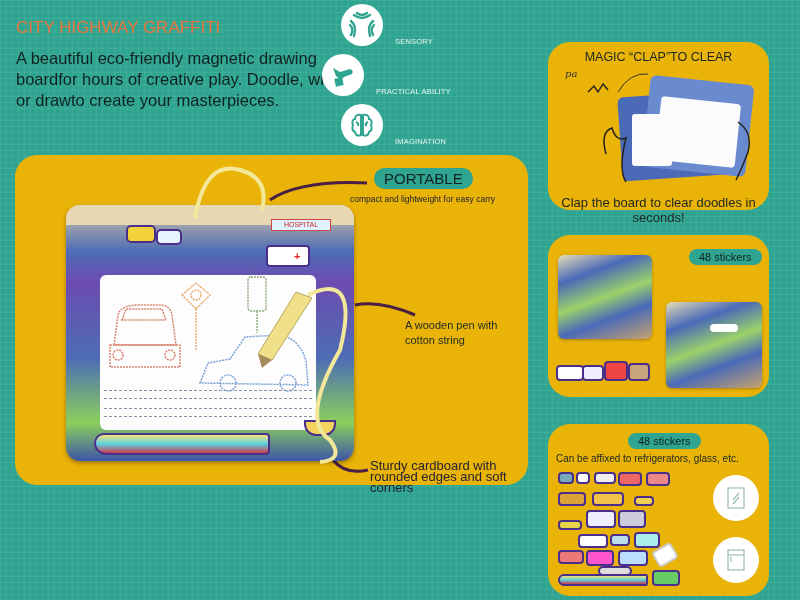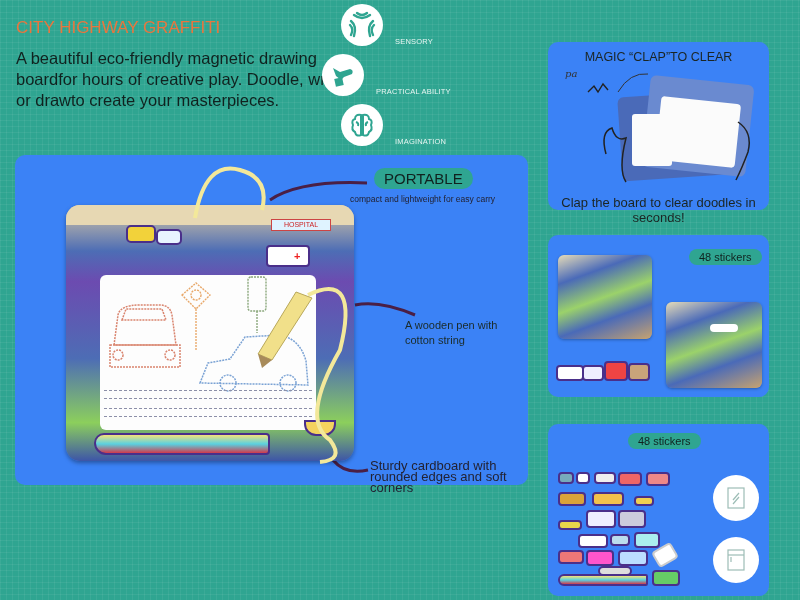--- a/index.html
+++ b/index.html
@@ -20,21 +20,21 @@
   .desc {
     left: 16px; top: 48px; width: 330px; font-size: 16.5px; line-height: 21px; color: #10221f;
   }
   .feature { display: flex; align-items: flex-end; }
   .feat-circle {
     width: 42px; height: 42px; border-radius: 50%; background: #fff;
     display: flex; align-items: center; justify-content: center;
   }
   .feat-label { color: #e8f6f2; font-size: 7.5px; margin-left: 12px; letter-spacing: 0.2px; }
   .panel {
-    background: #3b82f6; border-radius: 10px;
+    background: #eab308; border-radius: 22px;
   }
   .pill {
     background: #2fa591; color: #10221f; border-radius: 12px; font-size: 12.5px;
     display: inline-block; padding: 2px 10px;
   }
   .small { font-size: 8.5px; color: #223; line-height: 12px; }
   .callout { font-size: 11px; color: #1b2b28; line-height: 15px; }
   .board {
     border-radius: 14px; overflow: hidden; position: absolute;
     background: linear-gradient(180deg, #d9c9a6 0%, #4d6db5 18%, #6c4bb0 30%, #4d6db5 60%, #8ccf5c 85%, #3d55a8 100%);
@@ -201,20 +201,21 @@
     <div class="abs" style="left:44px; top:22px; width:28px; height:8px; background:#fff; border-radius:6px;"></div>
   </div>
   <div class="sticker" style="left:8px; top:130px; width:28px; height:16px; background:#fff;"></div>
   <div class="sticker" style="left:34px; top:130px; width:22px; height:16px; background:#eef;"></div>
   <div class="sticker" style="left:56px; top:126px; width:24px; height:20px; background:#e44;"></div>
   <div class="sticker" style="left:80px; top:128px; width:22px; height:18px; background:#c9a47a;"></div>
 </div>
 
 <div class="abs panel" style="left:548px; top:424px; width:221px; height:172px;">
   <div class="abs pill" style="left:80px; top:9px; font-size:11px;">48  stickers</div>
+  <div class="abs" style="left:8px; top:29px; font-size:10px; color:#1b2523;">Can be affixed to refrigerators, glass, etc.</div>
 
   <div class="abs" style="left:10px; top:46px; width:125px; height:118px;">
     <div class="sticker" style="left:0; top:2px; width:16px; height:12px; background:#7ab;"></div>
     <div class="sticker" style="left:18px; top:2px; width:14px; height:12px; background:#fff;"></div>
     <div class="sticker" style="left:36px; top:2px; width:22px; height:12px; background:#eee;"></div>
     <div class="sticker" style="left:60px; top:2px; width:24px; height:14px; background:#e66;"></div>
     <div class="sticker" style="left:88px; top:2px; width:24px; height:14px; background:#e88;"></div>
     <div class="sticker" style="left:0; top:22px; width:28px; height:14px; background:#d9a33a;"></div>
     <div class="sticker" style="left:34px; top:22px; width:32px; height:14px; background:#f3c24c;"></div>
     <div class="sticker" style="left:76px; top:26px; width:20px; height:10px; background:#f0d050;"></div>

